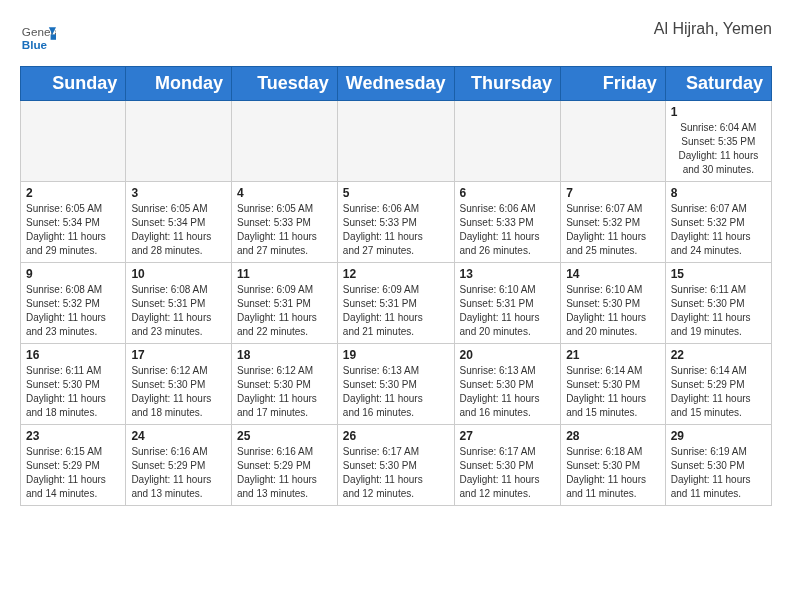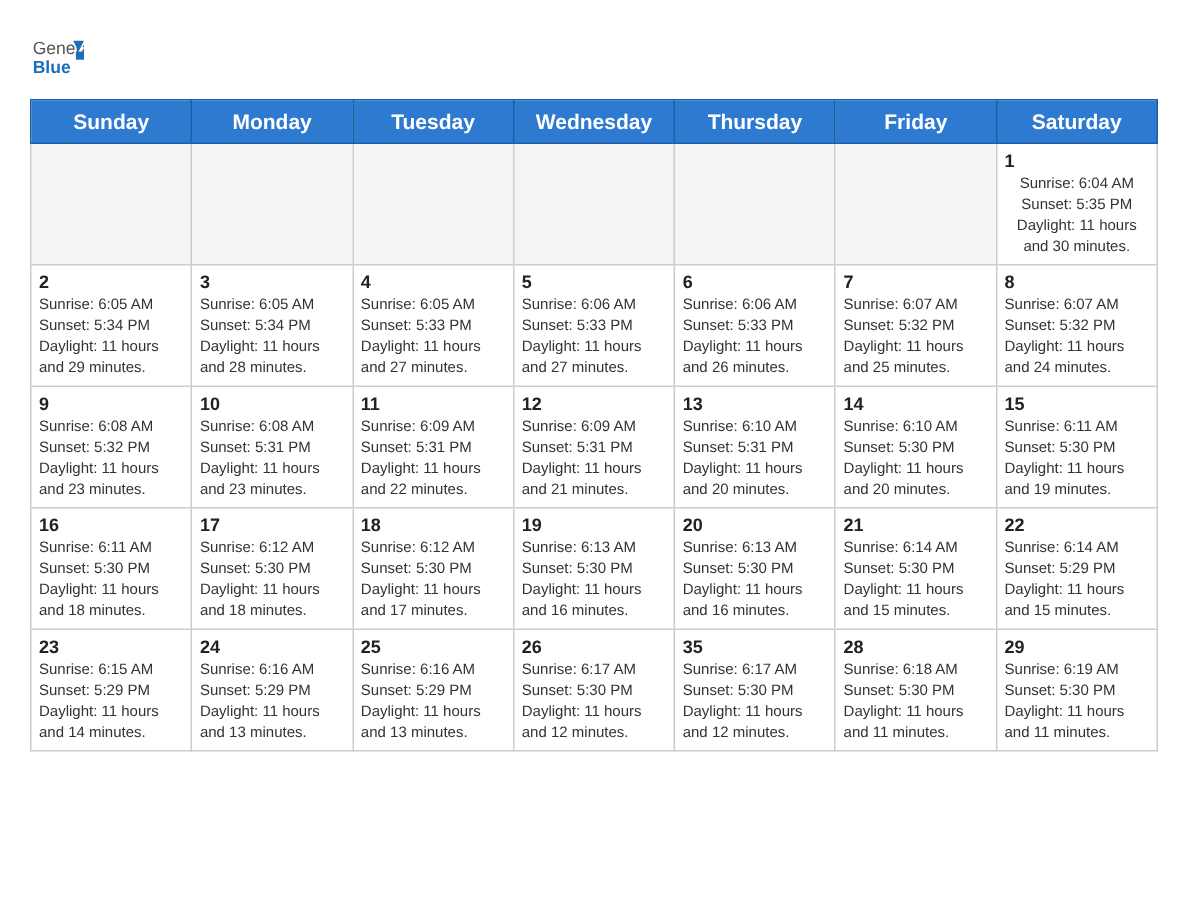--- a/index.html
+++ b/index.html
@@ -38,23 +38,23 @@
       color: #444;
     }
     .calendar {
       width: 100%;
       border-collapse: collapse;
       border: 1px solid #ccc;
     }
     .calendar th {
       background-color: #2e7ad1;
       color: #fff;
-      font-size: 14px;
+      font-size: 18px;
       font-weight: bold;
-      text-align: center;
+      text-align: right;
       padding: 6px 8px;
       border: 1px solid #1a5fa8;
     }
     .calendar td {
       vertical-align: top;
       width: calc(100% / 7);
       min-height: 80px;
       padding: 4px 5px;
       border: 1px solid #ccc;
       font-size: 10.5px;
@@ -83,20 +83,21 @@
 <div class="header-section">
   <div class="logo">
     <svg class="logo-icon" viewBox="0 0 40 40">
       <text x="2" y="18" font-size="13" fill="#555" font-family="Arial">General</text>
       <text x="2" y="32" font-size="13" fill="#1a6fbc" font-weight="bold" font-family="Arial">Blue</text>
       <polygon points="32,8 40,8 36,16" fill="#1a6fbc"></polygon>
       <polygon points="34,16 40,16 40,22 34,22" fill="#1a6fbc"></polygon>
     </svg>
   </div>
   <div class="title-section">
+    <div class="location-title">Al Hijrah, Yemen</div>
   </div>
 </div>
 
 <table class="calendar">
   <thead>
     <tr>
     <th>Sunday</th>
         <th>Monday</th>
         <th>Tuesday</th>
         <th>Wednesday</th>
@@ -297,21 +298,21 @@
 and 13 minutes.</div>
         </td>
         <td>
           <span class="day-num">26</span>
           <div class="day-info" style="white-space: pre-line;">Sunrise: 6:17 AM
 Sunset: 5:30 PM
 Daylight: 11 hours
 and 12 minutes.</div>
         </td>
         <td>
-          <span class="day-num">35</span>
+          <span class="day-num">27</span>
           <div class="day-info" style="white-space: pre-line;">Sunrise: 6:17 AM
 Sunset: 5:30 PM
 Daylight: 11 hours
 and 12 minutes.</div>
         </td>
         <td>
           <span class="day-num">28</span>
           <div class="day-info" style="white-space: pre-line;">Sunrise: 6:18 AM
 Sunset: 5:30 PM
 Daylight: 11 hours

